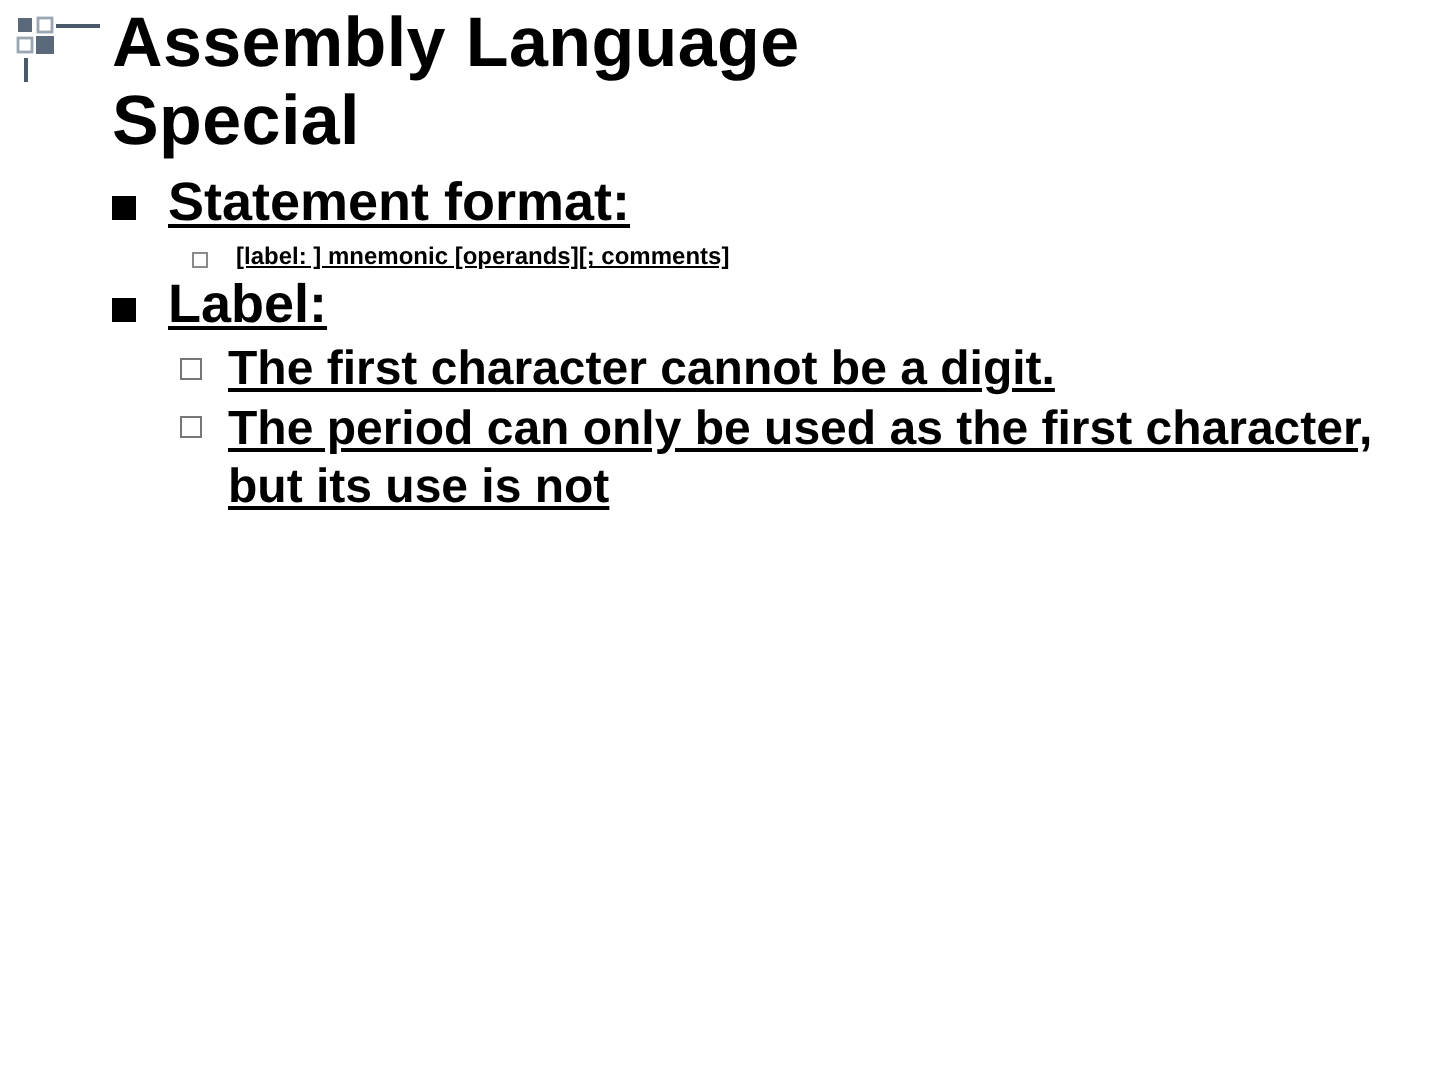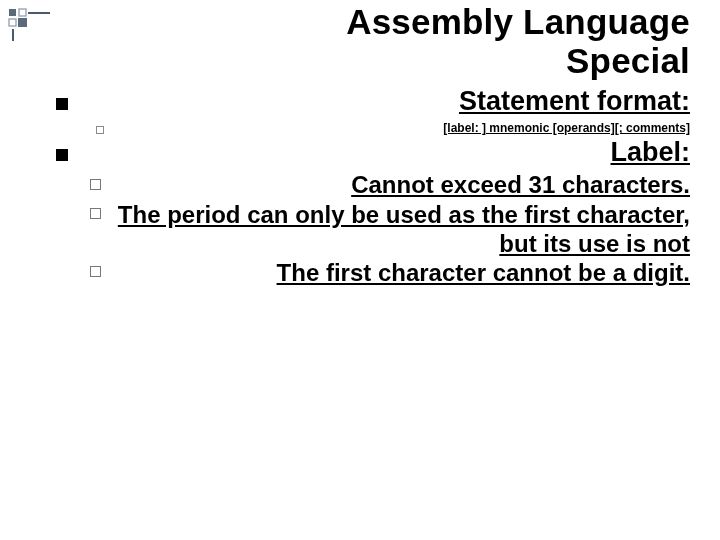--- a/index.html
+++ b/index.html
@@ -10,21 +10,20 @@
     background: #fff;
     font-family: Arial, Helvetica, sans-serif;
     color: #000;
     overflow: hidden;
   }
   .slide {
     position: relative;
     width: 720px;
     height: 540px;
     box-sizing: border-box;
-    text-align: right;
   }
   .decoration {
     position: absolute;
     top: 5px;
     left: 6px;
     width: 44px;
     height: 36px;
     pointer-events: none;
   }
   .title {
@@ -111,21 +110,20 @@
     <ul class="lvl1">
       <li>
         <span>Statement format:</span>
         <ul class="lvl2 compact">
           <li>[label: ] mnemonic [operands][; comments]</li>
         </ul>
       </li>
       <li>
         <span>Label:</span>
         <ul class="lvl3">
-          <li>Cannot exceed 31 characters.</li>
+          <li>The first character cannot be a digit.</li>
           <li>The period can only be used as the first character, but its use is not</li>
-          <li>The first character cannot be a digit.</li>
         </ul>
       </li>
     </ul>
   </div>
 
 </div>
 
 </body></html>

